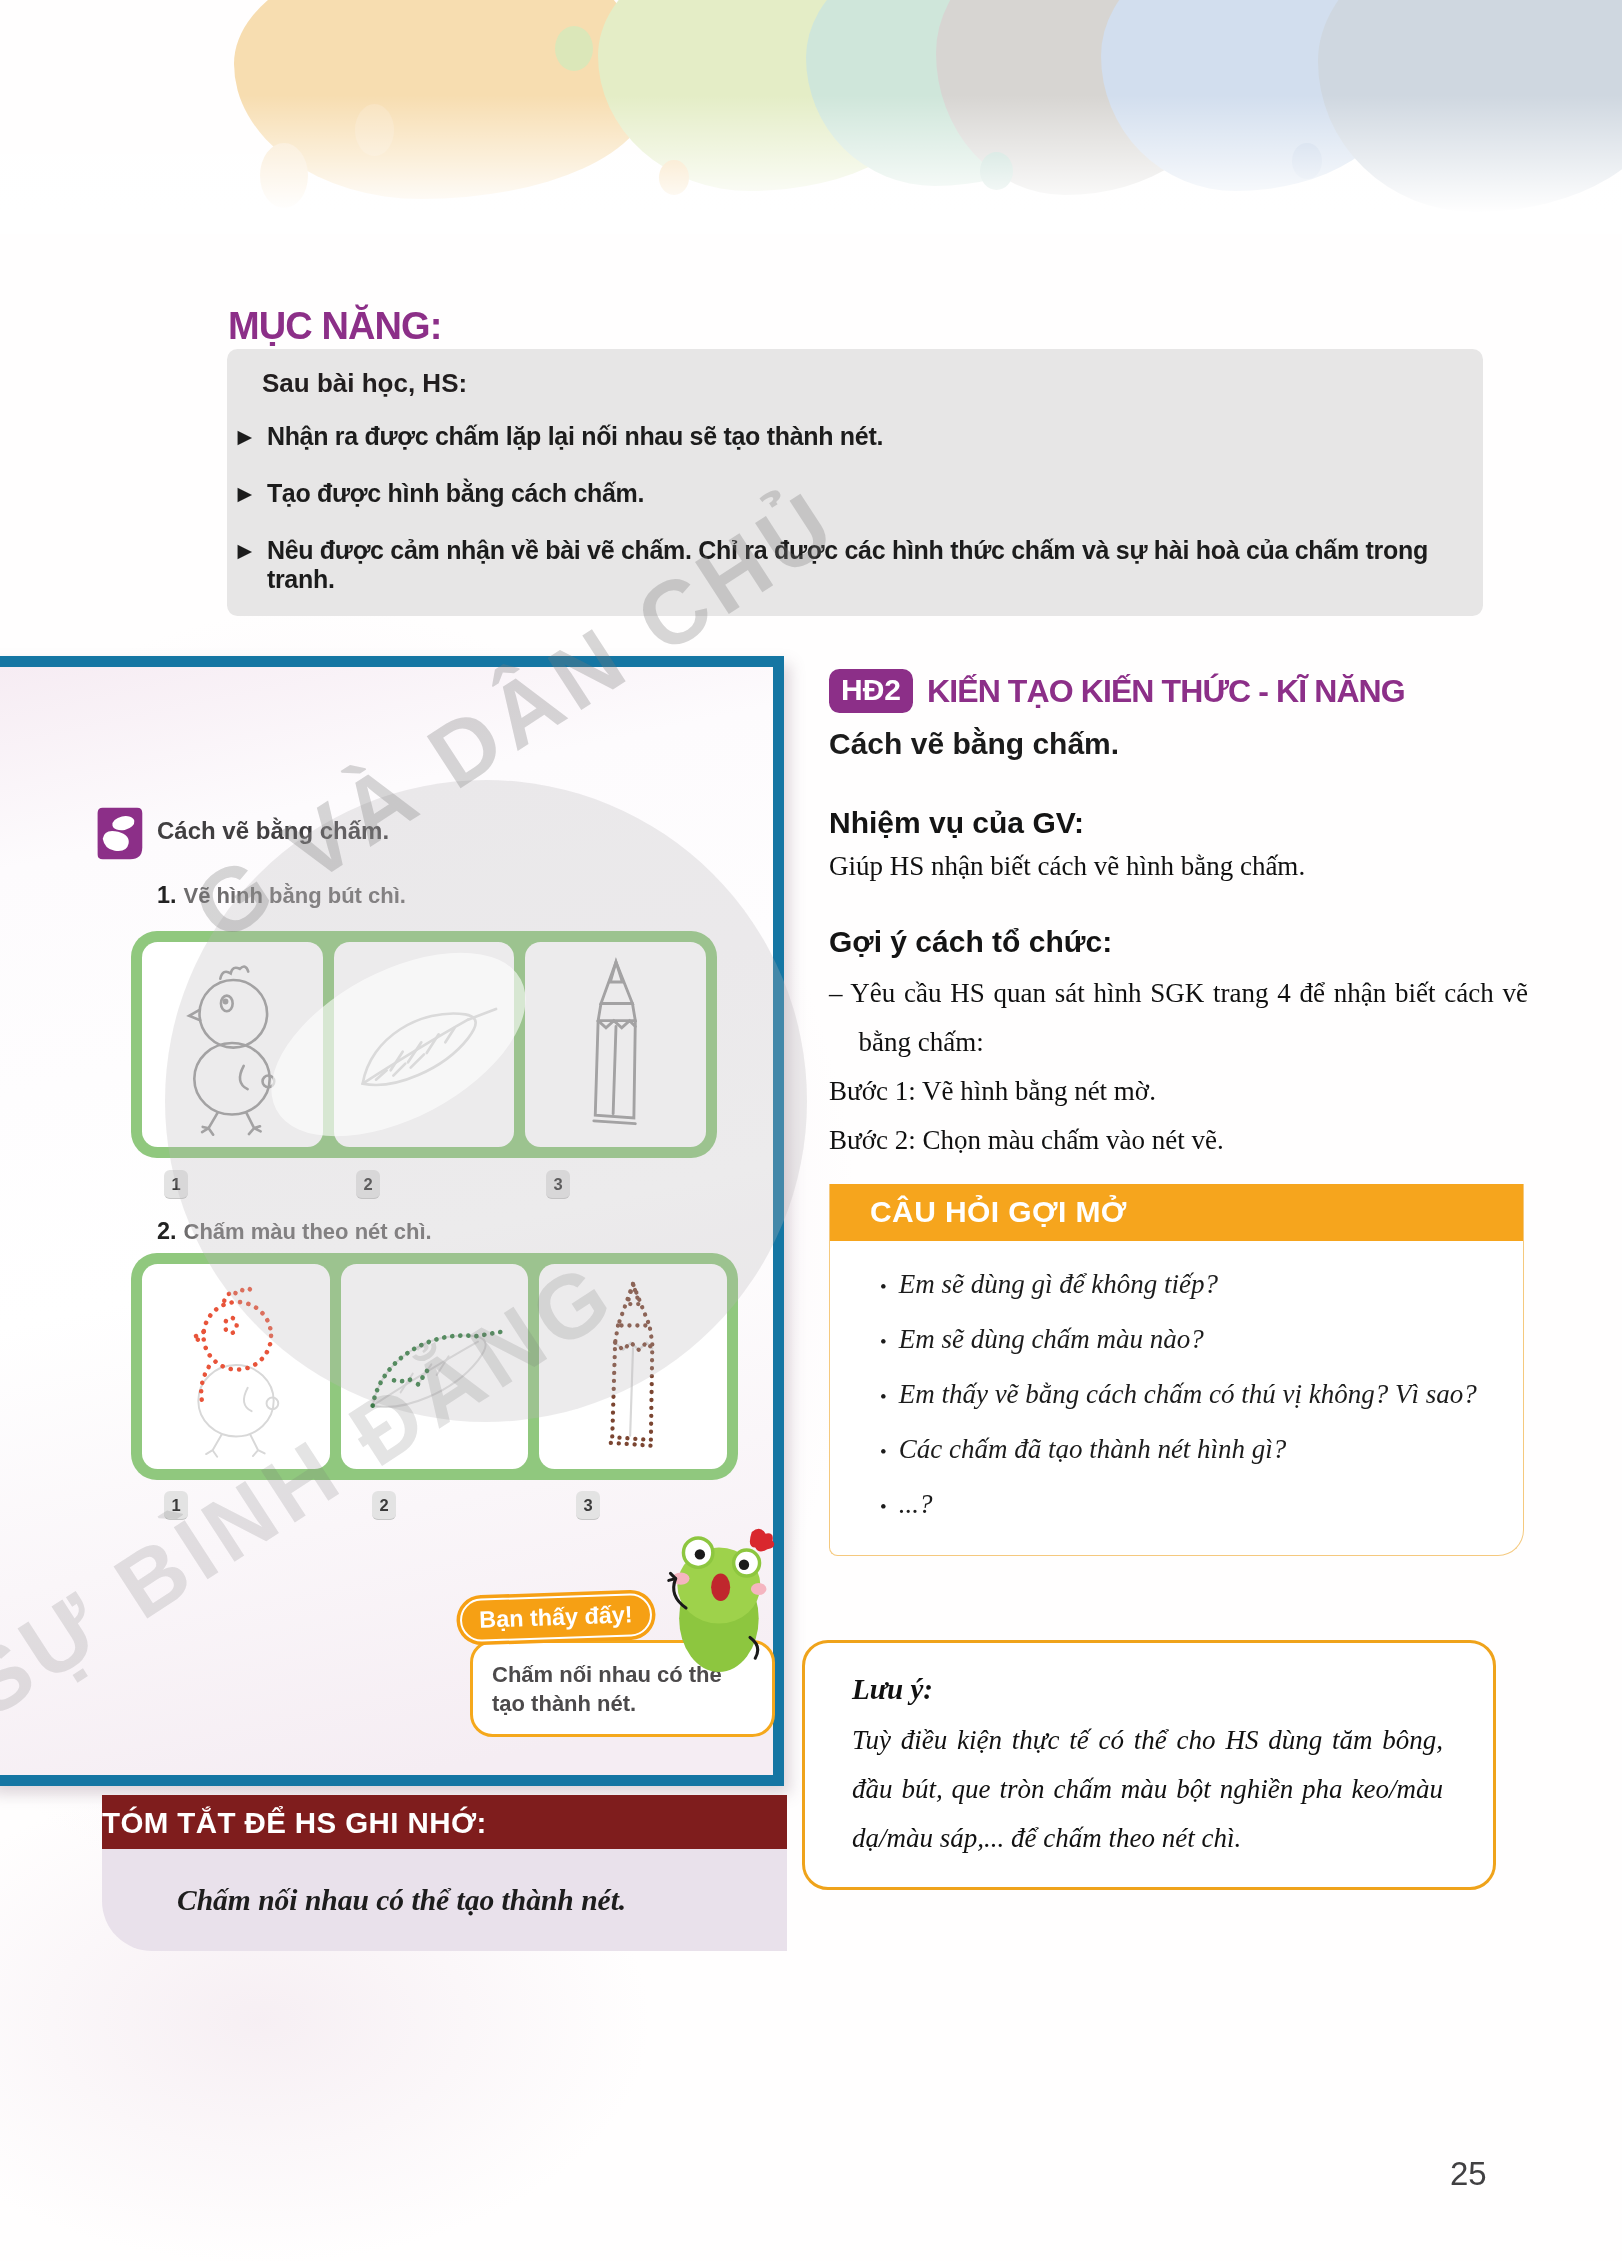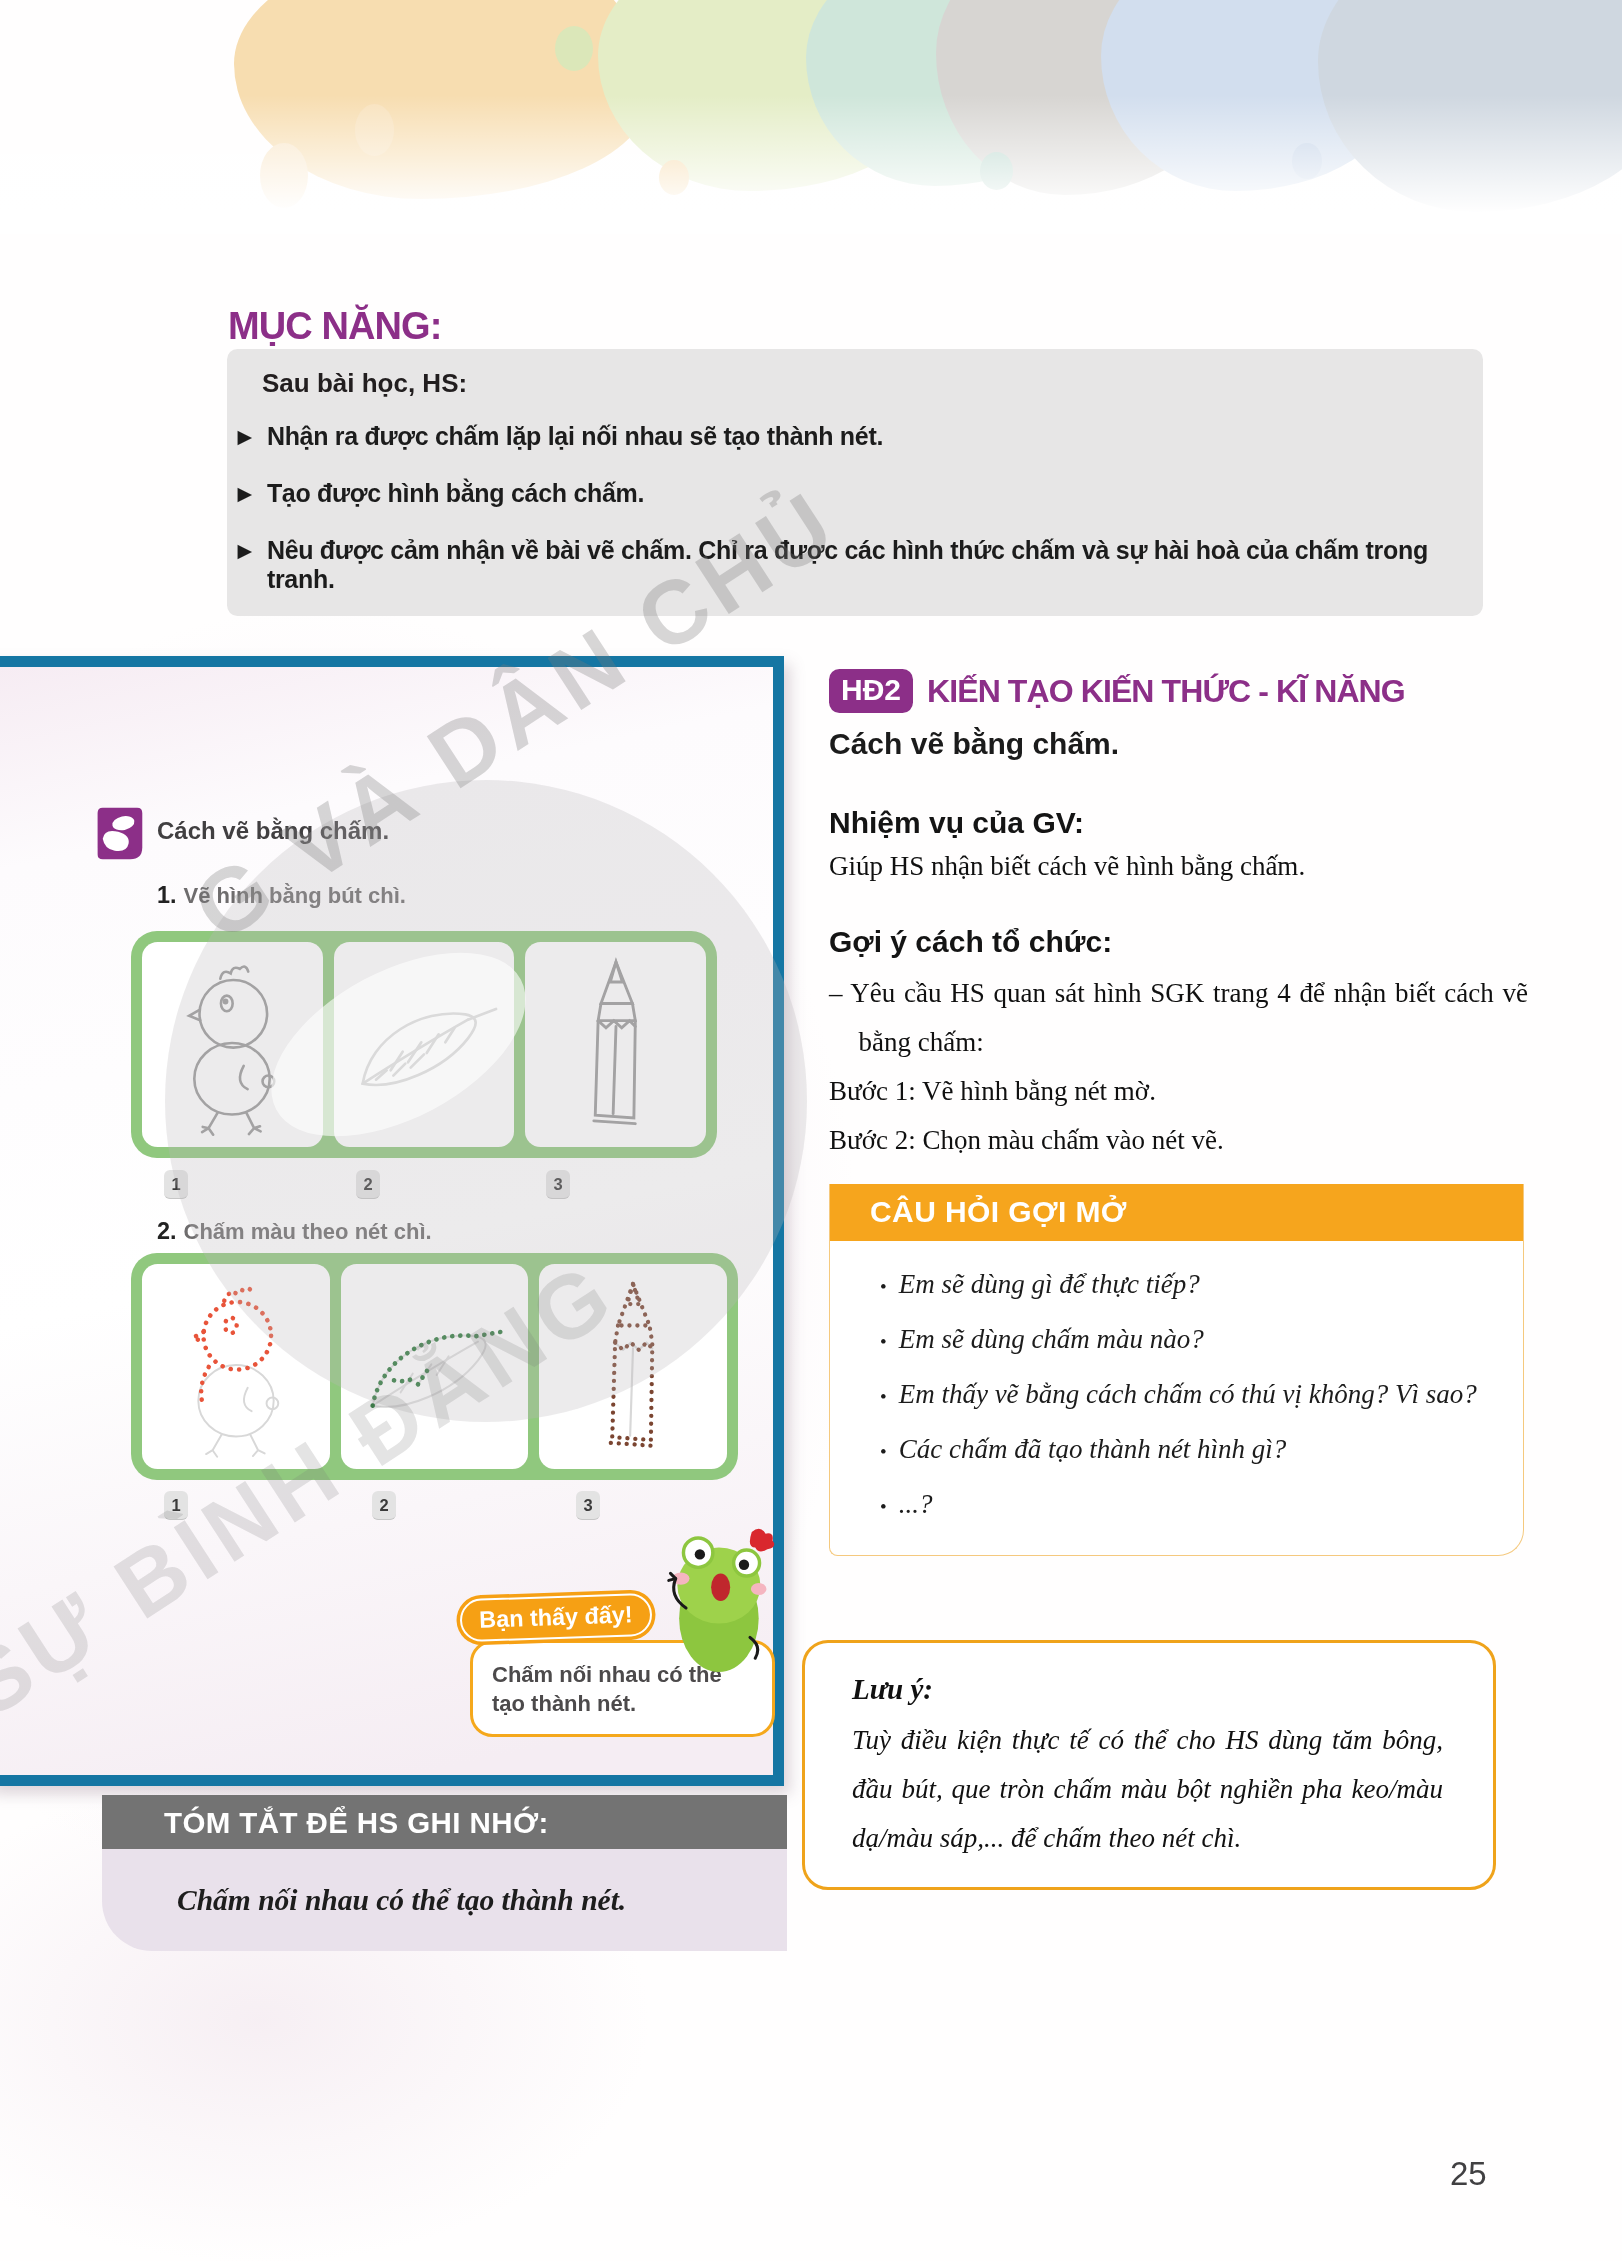--- a/index.html
+++ b/index.html
@@ -69,22 +69,22 @@
      line-height:52px;}
   .q .qdot{font-size:19px;margin-right:12px;font-style:normal;}
   
   .note{position:absolute;left:802px;top:1640px;width:694px;height:250px;box-sizing:border-box;
         background:#fff;border:3.5px solid #efa31b;border-radius:26px;padding:29.5px 50px 0 47px;}
   .note-h{font-family:"Liberation Serif",serif;font-style:italic;font-weight:bold;
           font-size:29px;color:#111;}
   .note-t{font-family:"Liberation Serif",serif;font-style:italic;font-size:27px;color:#111;
           line-height:49px;text-align:justify;margin-top:10.4px;}
   
-  .sum-bar{position:absolute;left:102px;top:1795px;width:685px;height:55px;background:#737373;
-           color:#fff;font-weight:bold;font-size:29.5px;line-height:55px;padding-left:62px;
+  .sum-bar{position:absolute;left:102px;top:1795px;width:685px;height:55px;background:#7f1d1d;
+           color:#fff;font-weight:bold;font-size:29.5px;line-height:55px;
            box-sizing:border-box;letter-spacing:0.4px;}
   .sum-body{position:absolute;left:102px;top:1849px;width:685px;height:102px;background:#e9e1eb;
             border-radius:0 0 0 50px;display:flex;align-items:center;padding-left:75px;
             box-sizing:border-box;font-family:"Liberation Serif",serif;font-style:italic;
             font-weight:bold;font-size:29.5px;color:#1d1d1d;}
   .folio{position:absolute;left:1450px;top:2155px;font-size:33px;color:#414042;}
   
   .wm{position:absolute;pointer-events:none;z-index:40;}
   .wm-circle{left:165px;top:780px;width:642px;height:642px;border-radius:50%;
              background:rgba(186,184,186,0.28);}
@@ -280,21 +280,21 @@
     <div class="h-black org-h">Gợi ý cách tổ chức:</div>
     <div class="org-wrap">
       <p class="org-p hang">– Yêu cầu HS quan sát hình SGK trang 4 để nhận biết cách vẽ bằng chấm:</p>
       <p class="org-p">Bước 1: Vẽ hình bằng nét mờ.</p>
       <p class="org-p">Bước 2: Chọn màu chấm vào nét vẽ.</p>
     </div>
 
     <div class="qbox">
       <div class="qbox-head">CÂU HỎI GỢI MỞ</div>
       <div class="qbox-body">
-        <div class="q"><span class="qdot">•</span><span>Em sẽ dùng gì để thực tiếp?</span></div>
+        <div class="q"><span class="qdot">•</span><span>Em sẽ dùng gì để không tiếp?</span></div>
         <div class="q"><span class="qdot">•</span><span>Em sẽ dùng chấm màu nào?</span></div>
         <div class="q"><span class="qdot">•</span><span>Em thấy vẽ bằng cách chấm có thú vị không? Vì sao?</span></div>
         <div class="q"><span class="qdot">•</span><span>Các chấm đã tạo thành nét hình gì?</span></div>
         <div class="q"><span class="qdot">•</span><span>...?</span></div>
       </div>
     </div>
   </div>
 
   <div class="note">
     <div class="note-h">Lưu ý:</div>

